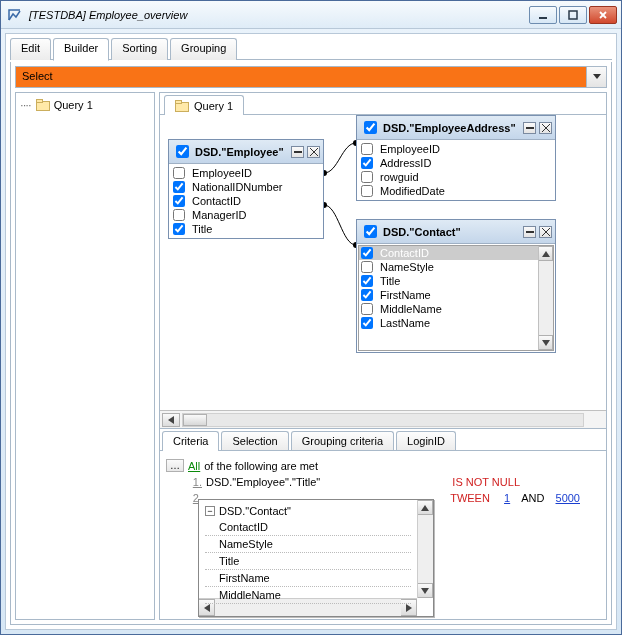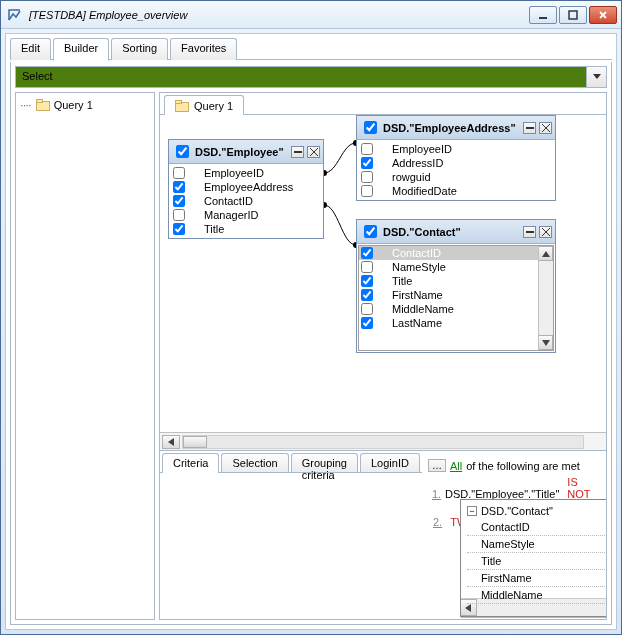--- a/index.html
+++ b/index.html
@@ -102,21 +102,21 @@
   }
   .select-row {
     display: flex;
     height: 22px;
     border: 1px solid #a9b9c9;
     margin-bottom: 4px;
   }
   .select-row .select-text {
     flex: 1;
     padding: 3px 6px;
-    background: #4d7c0f;
+    background: #f97316;
   }
   .select-row .select-dd {
     width: 20px;
     background: linear-gradient(#fafafa,#e4e4e4);
     border-left: 1px solid #a9b9c9;
     display:flex; align-items:center; justify-content:center;
   }
   .body-split {
     flex: 1;
     display: flex;
@@ -207,21 +207,21 @@
     cursor:default;
   }
   .mw-body {
     padding: 2px;
     overflow: hidden;
   }
   .field-row {
     display: flex;
     align-items: center;
     padding: 1px 2px;
-    gap: 19px;
+    gap: 7px;
     white-space: nowrap;
   }
   .field-row input[type=checkbox] {
     margin: 0;
     width: 12px; height: 12px;
   }
   .contact-body .mw-body {
     border: 1px solid #a0a0a0;
     margin: 1px;
     padding: 0;
@@ -260,21 +260,21 @@
     width: 18px; height: 14px;
     border: 1px solid #b0b0b0;
     background: linear-gradient(#fafafa,#dcdcdc);
     display:flex;align-items:center;justify-content:center;
   }
   .hscroll .track { flex:1; margin:0 2px; height:14px; background:#e8e8e8; border:1px solid #d0d0d0; display:flex; }
   .hscroll .thumb { width: 24px; height:100%; background: linear-gradient(#fafafa,#d8d8d8); border:1px solid #b0b0b0; }
   .bottom-tabs-container {
     border-top: 1px solid #a9b9c9;
     display: flex;
-    flex-direction: row;
+    flex-direction: column;
   }
   .bottom-tabs {
     display: flex;
     height: 22px;
     border-bottom: 1px solid #a9b9c9;
     padding-left: 2px;
     background:#fff;
   }
   .btab {
     padding: 3px 10px;
@@ -389,21 +389,21 @@
           </svg>
       </div>
     </div>
   </div>
 
   <div class="client">
     <div class="main-tabs" id="main-tabs">
         <div class="tab">Edit</div>
         <div class="tab active">Builder</div>
         <div class="tab">Sorting</div>
-        <div class="tab">Favorites</div>
+        <div class="tab">Grouping</div>
       </div>
 
     <div class="tab-content">
       <div class="select-row">
         <div class="select-text">Select</div>
         <div class="select-dd">
           <svg width="8" height="6">
               <polygon points="0,0 8,0 4,5" fill="#333"></polygon>
             </svg>
         </div>
@@ -464,21 +464,21 @@
                     </span>
                   </div>
                   <div class="mw-body">
                     <div style="">
                       <div class="field-row">
                         <input type="checkbox" style="">
                         <span>EmployeeID</span>
                       </div>
                       <div class="field-row">
                         <input type="checkbox" checked="" style="">
-                        <span>EmployeeAddress</span>
+                        <span>NationalIDNumber</span>
                       </div>
                       <div class="field-row">
                         <input type="checkbox" checked="" style="">
                         <span>ContactID</span>
                       </div>
                       <div class="field-row">
                         <input type="checkbox" style="">
                         <span>ManagerID</span>
                       </div>
                       <div class="field-row">

